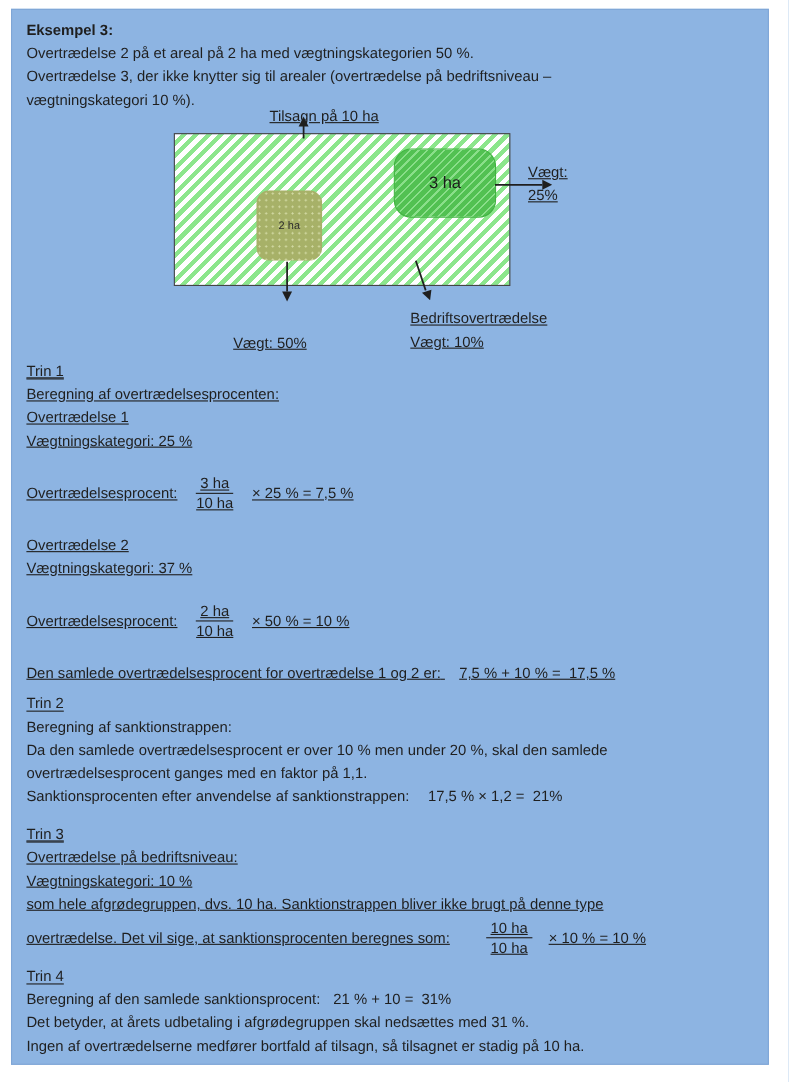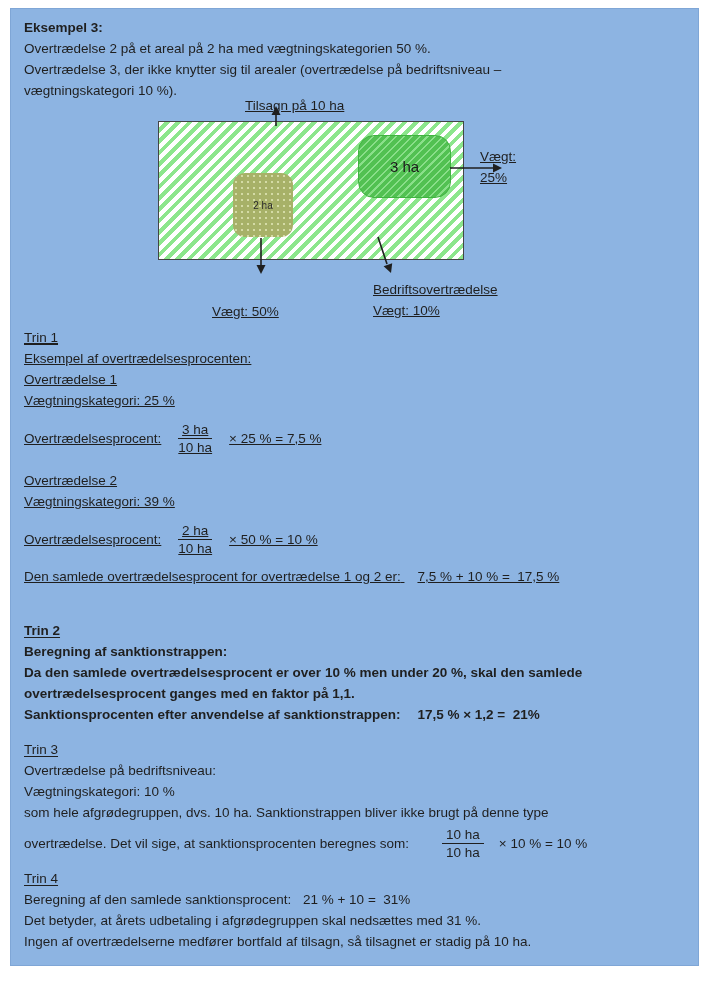--- a/index.html
+++ b/index.html
@@ -44,26 +44,26 @@
     background-size:6px 6px;
     display:flex;align-items:center;justify-content:center;
     font-size:10px;color:#2a2a2a;
   }
   .arrows{position:absolute;left:0;top:0;width:689px;height:224px;pointer-events:none;}
 
   
   .frac{display:inline-flex;flex-direction:column;align-items:center;line-height:17px;}
   .frac .num{padding:0 4px;border-bottom:1.4px solid #1f1f1f;}
   .frac .den{padding:0 2px;}
-  .formula-row{display:flex;align-items:center;gap:15px;height:40px;margin:7px 0;}
+  .formula-row{display:flex;align-items:center;gap:15px;height:40px;margin:17px 0;}
   .inline-val{white-space:pre;}
   .gap-sm{margin-left:13px;}
   .gap-md{margin-left:8px;}
 
-  .mt-blank{margin-top:33px;font-weight:bold;}
+  .mt-blank{margin-top:7px;}
   .mt-half{margin-top:12px;}
   .mt-tiny{margin-top:5px;}
 </style>
 </head>
 <body>
 
 <div class="panel">
 
   <div class="line bold">Eksempel 3:</div>
   <div class="line">Overtrædelse 2 på et areal på 2 ha med vægtningskategorien 50 %.</div>
@@ -110,35 +110,35 @@
     <div class="lbl" style="left:188px;top:196px;margin-top:12px;">Vægt: 50%</div>
 
     <div class="lbl" style="left:349px;top:186px;">
       <div>Bedriftsovertrædelse</div>
       <div>Vægt: 10%</div>
     </div>
   </div>
 
   <div class="section" style="margin-top:10px;text-decoration:underline;">
     <div class="line heading">Trin 1</div>
-    <div class="line">Eksempel af overtrædelsesprocenten:</div>
+    <div class="line">Beregning af overtrædelsesprocenten:</div>
     <div class="line">Overtrædelse 1</div>
     <div class="line">Vægtningskategori: 25 %</div>
 
     <div class="formula-row">
       <span>Overtrædelsesprocent:</span>
       <span class="frac">
         <span class="num">3 ha</span>
         <span class="den">10 ha</span>
       </span>
       <span>× 25 % = 7,5 %</span>
     </div>
 
     <div class="line mt-half">Overtrædelse 2</div>
-    <div class="line">Vægtningskategori: 39 %</div>
+    <div class="line">Vægtningskategori: 37 %</div>
 
     <div class="formula-row">
       <span>Overtrædelsesprocent:</span>
       <span class="frac">
         <span class="num">2 ha</span>
         <span class="den">10 ha</span>
       </span>
       <span>× 50 % = 10 %</span>
     </div>
 
@@ -152,21 +152,21 @@
     <div class="line heading">Trin 2</div>
     <div class="line">Beregning af sanktionstrappen:</div>
     <div class="line">Da den samlede overtrædelsesprocent er over 10 % men under 20 %, skal den samlede</div>
     <div class="line">overtrædelsesprocent ganges med en faktor på 1,1.</div>
     <div class="line">
       <span>Sanktionsprocenten efter anvendelse af sanktionstrappen:</span>
       <span class="inline-val gap-sm">17,5 % × 1,2 =  21%</span>
     </div>
   </div>
 
-  <div class="section" style="margin-top:14px;">
+  <div class="section" style="margin-top:14px;text-decoration:underline;">
     <div class="line heading">Trin 3</div>
     <div class="line">Overtrædelse på bedriftsniveau:</div>
     <div class="line">Vægtningskategori: 10 %</div>
     <div class="line">som hele afgrødegruppen, dvs. 10 ha. Sanktionstrappen bliver ikke brugt på denne type</div>
 
     <div class="formula-row" style="margin:0;">
       <span>overtrædelse. Det vil sige, at sanktionsprocenten beregnes som:</span>
       <span class="frac" style="margin-left:18px;">
         <span class="num">10 ha</span>
         <span class="den">10 ha</span>

